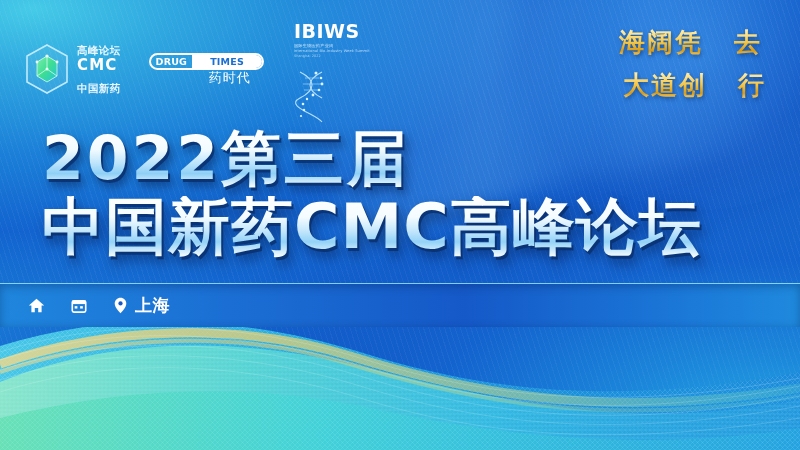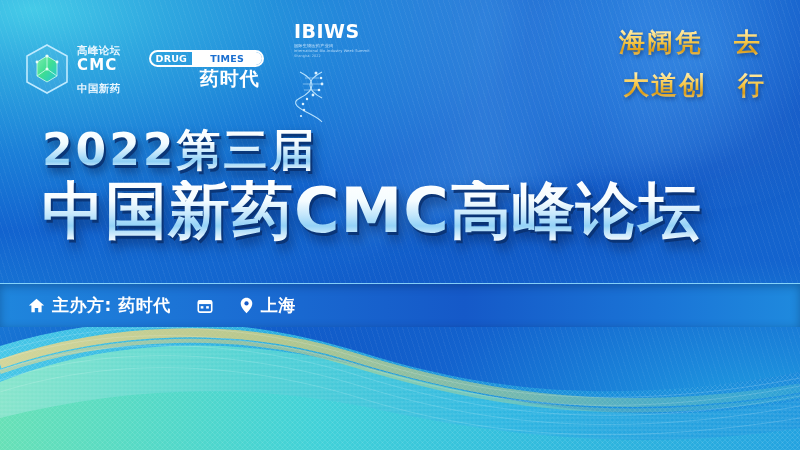--- a/index.html
+++ b/index.html
@@ -50,21 +50,21 @@
   .cmc-cn{font-size:10.5px;font-weight:700;color:#eaf7ff;letter-spacing:.4px;}
   .cmc-mid{font-size:15px;font-weight:700;color:#ffffff;letter-spacing:1.2px;margin:2px 0 10px;}
   .cmc-cn2{font-size:10.5px;font-weight:700;color:#eaf7ff;letter-spacing:.4px;}
   
   .logo-dt{flex-direction:column;align-items:center;gap:1px;margin-left:6px;}
   .pill{
     display:flex;align-items:stretch;height:17px;border:2px solid #ffffff;border-radius:9px;overflow:hidden;
   }
   .pill-l{display:flex;align-items:center;padding:0 5px;color:#ffffff;font-size:9.5px;font-weight:800;letter-spacing:.2px;}
   .pill-r{display:flex;align-items:center;padding:0 18px;background:#ffffff;color:#1b6fd0;font-size:9.5px;font-weight:800;letter-spacing:.2px;}
-  .dt-cn{font-size:19px;font-weight:700;color:#ffffff;letter-spacing:1px;line-height:1.1;margin-left:47px;}
+  .dt-cn{font-size:13px;font-weight:400;color:#ffffff;letter-spacing:1px;line-height:1.1;margin-left:47px;}
   
   .logo-ib{align-items:flex-start;gap:20px;margin-left:8px;padding-top:8px;flex-direction:column;}
   .ib-text{display:flex;flex-direction:column;line-height:1;}
   .ib-main{font-size:19px;font-weight:800;color:#ffffff;letter-spacing:.5px;}
   .ib-sub1{font-size:4.2px;color:#cfe8ff;letter-spacing:.2px;margin-top:3px;transform:scaleY(.95);}
   .ib-sub2{font-size:3.6px;color:#b9dcfa;letter-spacing:.1px;margin-top:1.5px;}
   .ib-sub3{font-size:3.4px;color:#a9d2f6;letter-spacing:.1px;margin-top:1.5px;}
   .dna{width:34px;height:54px;margin-top:-8px;}
   
   .slogan{position:absolute;right:38px;top:22px;text-align:right;line-height:1.18;}
@@ -72,21 +72,21 @@
     font-size:26px;font-weight:800;letter-spacing:2px;white-space:nowrap;
     background:linear-gradient(180deg,#fff6cf 0%,#ffe79a 28%,#f5c545 55%,#d79a18 78%,#ffe9a6 100%);
     -webkit-background-clip:text;background-clip:text;color:transparent;
     filter:drop-shadow(1px 2px 2px rgba(8,40,95,.55));
   }
   .slogan-line.l2{margin-top:6px;margin-right:-4px;}
   .cal{font-style:italic;font-weight:900;font-size:31px;letter-spacing:0;display:inline-block;transform:rotate(-5deg) translateY(1px);}
   
   .title-block{position:absolute;left:42px;top:128px;}
   .t-year{
-    font-size:44px;font-weight:900;letter-spacing:3px;line-height:1;white-space:nowrap;
+    font-size:60px;font-weight:900;letter-spacing:3px;line-height:1;white-space:nowrap;
     background:linear-gradient(180deg,#ffffff 0%,#f2fbff 36%,#bfe5fb 58%,#8fd0f6 76%,#ffffff 100%);
     -webkit-background-clip:text;background-clip:text;color:transparent;
     text-shadow:0 0 0 transparent;
     filter:drop-shadow(2px 3px 0 rgba(9,48,110,.85)) drop-shadow(3px 5px 5px rgba(5,30,80,.5));
   }
   .t-main{
     margin-top:8px;font-size:62px;font-weight:900;letter-spacing:1px;line-height:1;white-space:nowrap;
     background:linear-gradient(180deg,#ffffff 0%,#f4fcff 34%,#c4e7fc 56%,#93d2f7 74%,#ffffff 100%);
     -webkit-background-clip:text;background-clip:text;color:transparent;
     filter:drop-shadow(2px 3px 0 rgba(9,48,110,.85)) drop-shadow(3px 6px 6px rgba(5,30,80,.5));
@@ -258,21 +258,20 @@
 
   <div class="infobar">
     <div class="info-inner">
 
       <div class="info-item">
         <span class="ico">
           <svg width="17" height="17" viewBox="0 0 20 20" xmlns="http://www.w3.org/2000/svg">
             <path d="M10 2 L19 10 H16 V18 H12 V13 H8 V18 H4 V10 H1 Z" fill="#ffffff"></path>
           </svg>
         </span>
-        <span>主办方: 药时代</span>
       </div>
 
 
       <div class="info-item">
         <span class="ico">
           <svg width="16" height="16" viewBox="0 0 20 20" xmlns="http://www.w3.org/2000/svg">
             <rect x="1.6" y="3.4" width="16.8" height="14.2" rx="2" fill="none" stroke="#ffffff" stroke-width="2"></rect>
             <rect x="1.6" y="3.4" width="16.8" height="4.2" fill="#ffffff"></rect>
             <rect x="4.6" y="10.2" width="3.4" height="3" fill="#ffffff"></rect>
             <rect x="11.4" y="10.2" width="3.4" height="3" fill="#ffffff"></rect>

